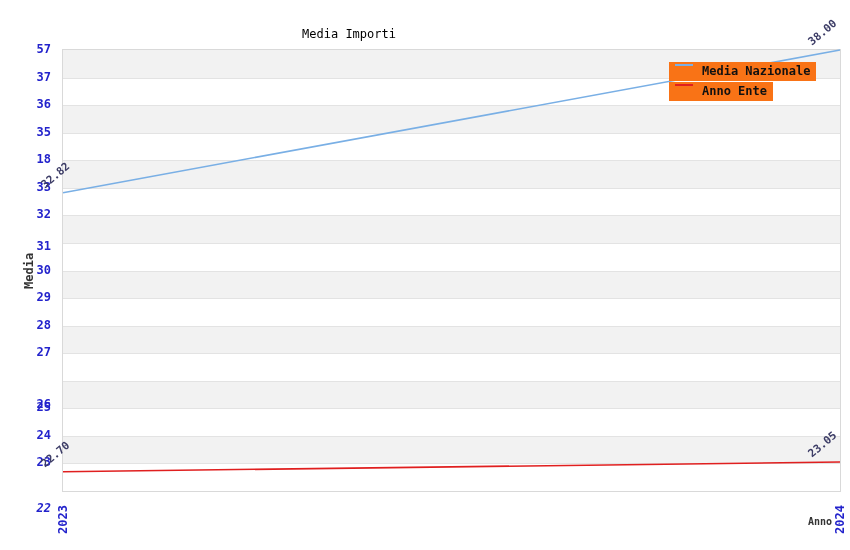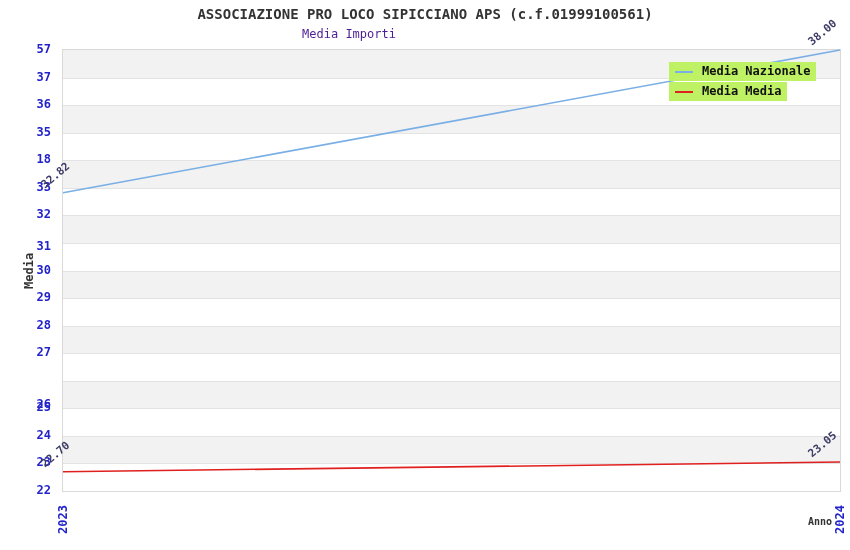--- a/index.html
+++ b/index.html
@@ -2,50 +2,49 @@
 <html><head>
 <meta charset="utf-8">
 <style>
   html,body{margin:0;padding:0;background:#ffffff;}
   body{width:850px;height:550px;position:relative;overflow:hidden;
        font-family:"DejaVu Sans Mono",monospace;}
   .fig{position:absolute;inset:0;}
   .chart-title{position:absolute;top:6px;left:0;width:850px;text-align:center;
        font-size:14px;font-weight:bold;color:#333333;letter-spacing:0;}
   .chart-subtitle{position:absolute;top:27px;left:0;width:698px;text-align:center;
-       font-size:12px;color:#4c1d95;}
+       font-size:12px;color:#000000;}
   .plot{position:absolute;left:62px;top:49px;width:777px;height:441px;
        border:1px solid #d9d9d9;box-sizing:content-box;}
   .band{position:absolute;left:0;width:777px;box-sizing:border-box;}
   .band.sep{border-top:1px solid #e3e3e3;}
   svg.lines{position:absolute;left:0;top:0;overflow:visible;}
   #yticks{position:absolute;left:0;top:49px;width:56px;height:441px;}
   .ytick{position:absolute;right:5px;width:50px;text-align:right;
        font-size:12px;font-weight:bold;color:#2323cc;line-height:16px;}
   .xtick{position:absolute;font-size:12px;font-weight:bold;color:#2323cc;
        white-space:nowrap;transform:rotate(-90deg);transform-origin:top left;}
   .ylabel{position:absolute;left:22px;top:289px;font-size:12px;font-weight:bold;
        color:#333333;white-space:nowrap;transform:rotate(-90deg);
        transform-origin:top left;}
   .xlabel{position:absolute;top:516px;right:18px;font-size:10px;
        font-weight:bold;color:#333333;}
   .ptlabel{position:absolute;font-size:11px;font-weight:bold;color:#3c3c66;
        white-space:nowrap;line-height:13px;transform:rotate(-40deg);
        transform-origin:0 100%;}
   .legend{position:absolute;left:606px;top:12px;display:flex;
        flex-direction:column;align-items:flex-start;gap:1px;}
-  .lrow{display:flex;align-items:center;background:#bef264;padding:2px 6px;}
+  .lrow{display:flex;background:#f97316;padding:2px 6px;}
   .lswatch{display:inline-block;width:18px;height:2px;margin-right:9px;}
   .ltext{font-size:12px;font-weight:bold;color:#111111;line-height:15px;}
 </style>
 </head>
 <body>
 
 <div class="fig">
-  <div class="chart-title">ASSOCIAZIONE PRO LOCO SIPICCIANO APS (c.f.01999100561)</div>
   <div class="chart-subtitle">Media Importi</div>
 
   <div class="ylabel">Media</div>
   <div class="xlabel">Anno</div>
 
   <div id="yticks">
       <div class="ytick" style="top: -8px;">57</div>
       <div class="ytick" style="top: 19.5625px;">37</div>
       <div class="ytick" style="top: 47.125px;">36</div>
       <div class="ytick" style="top: 74.6875px;">35</div>
@@ -54,21 +53,21 @@
       <div class="ytick" style="top: 157.375px;">32</div>
       <div class="ytick" style="top: 189px;">31</div>
       <div class="ytick" style="top: 212.5px;">30</div>
       <div class="ytick" style="top: 240.062px;">29</div>
       <div class="ytick" style="top: 267.625px;">28</div>
       <div class="ytick" style="top: 295.188px;">27</div>
       <div class="ytick" style="top: 322.75px; margin-top: 24px;">26</div>
       <div class="ytick" style="top: 350.312px;">25</div>
       <div class="ytick" style="top: 377.875px;">24</div>
       <div class="ytick" style="top: 405.438px; margin-left: 8px;">23</div>
-      <div class="ytick" style="top: 433px;">22</div>
+      <div class="ytick" style="top: 451px; font-style: italic;">22</div>
     </div>
   <div id="xticks">
       <div class="xtick" style="left: 56px; top: 534px;">2023</div>
       <div class="xtick" style="left: 833px; top: 534px;">2024</div>
     </div>
 
   <div id="plot" class="plot">
     <div id="bands">
         <div class="band" style="top: 0px; height: 27.5625px; background: rgb(242, 242, 242);"></div>
         <div class="band sep" style="top: 27.5625px; height: 27.5625px; background: rgb(255, 255, 255);"></div>
@@ -97,17 +96,17 @@
         <div class="ptlabel" style="left: -16px; top: 406.706px;">22.70</div>
         <div class="ptlabel" style="left: 751px; top: 397.059px;">23.05</div>
       </div>
     <div id="legend" class="legend">
         <div class="lrow">
           <span class="lswatch" style="background: rgb(121, 175, 229);"></span>
           <span class="ltext">Media Nazionale</span>
         </div>
         <div class="lrow">
           <span class="lswatch" style="background: rgb(224, 31, 31);"></span>
-          <span class="ltext">Media Media</span>
+          <span class="ltext">Anno Ente</span>
         </div>
       </div>
   </div>
 </div>
 
 </body></html>

